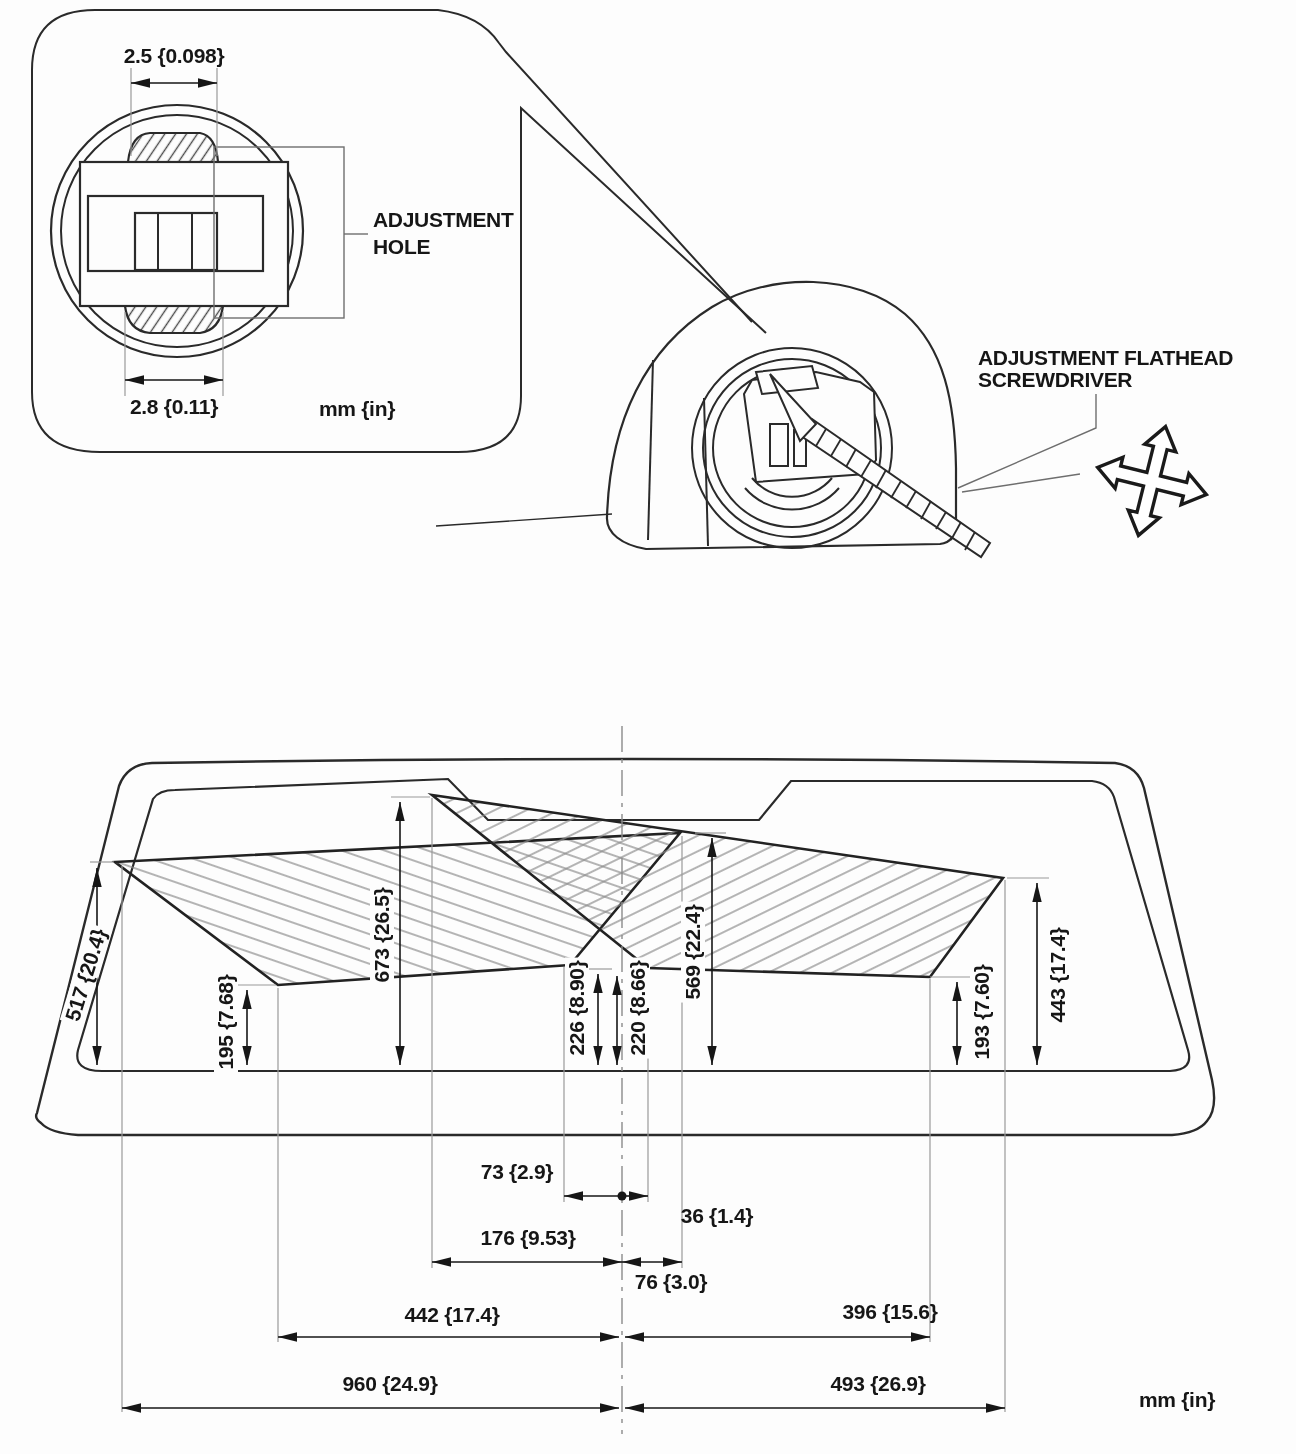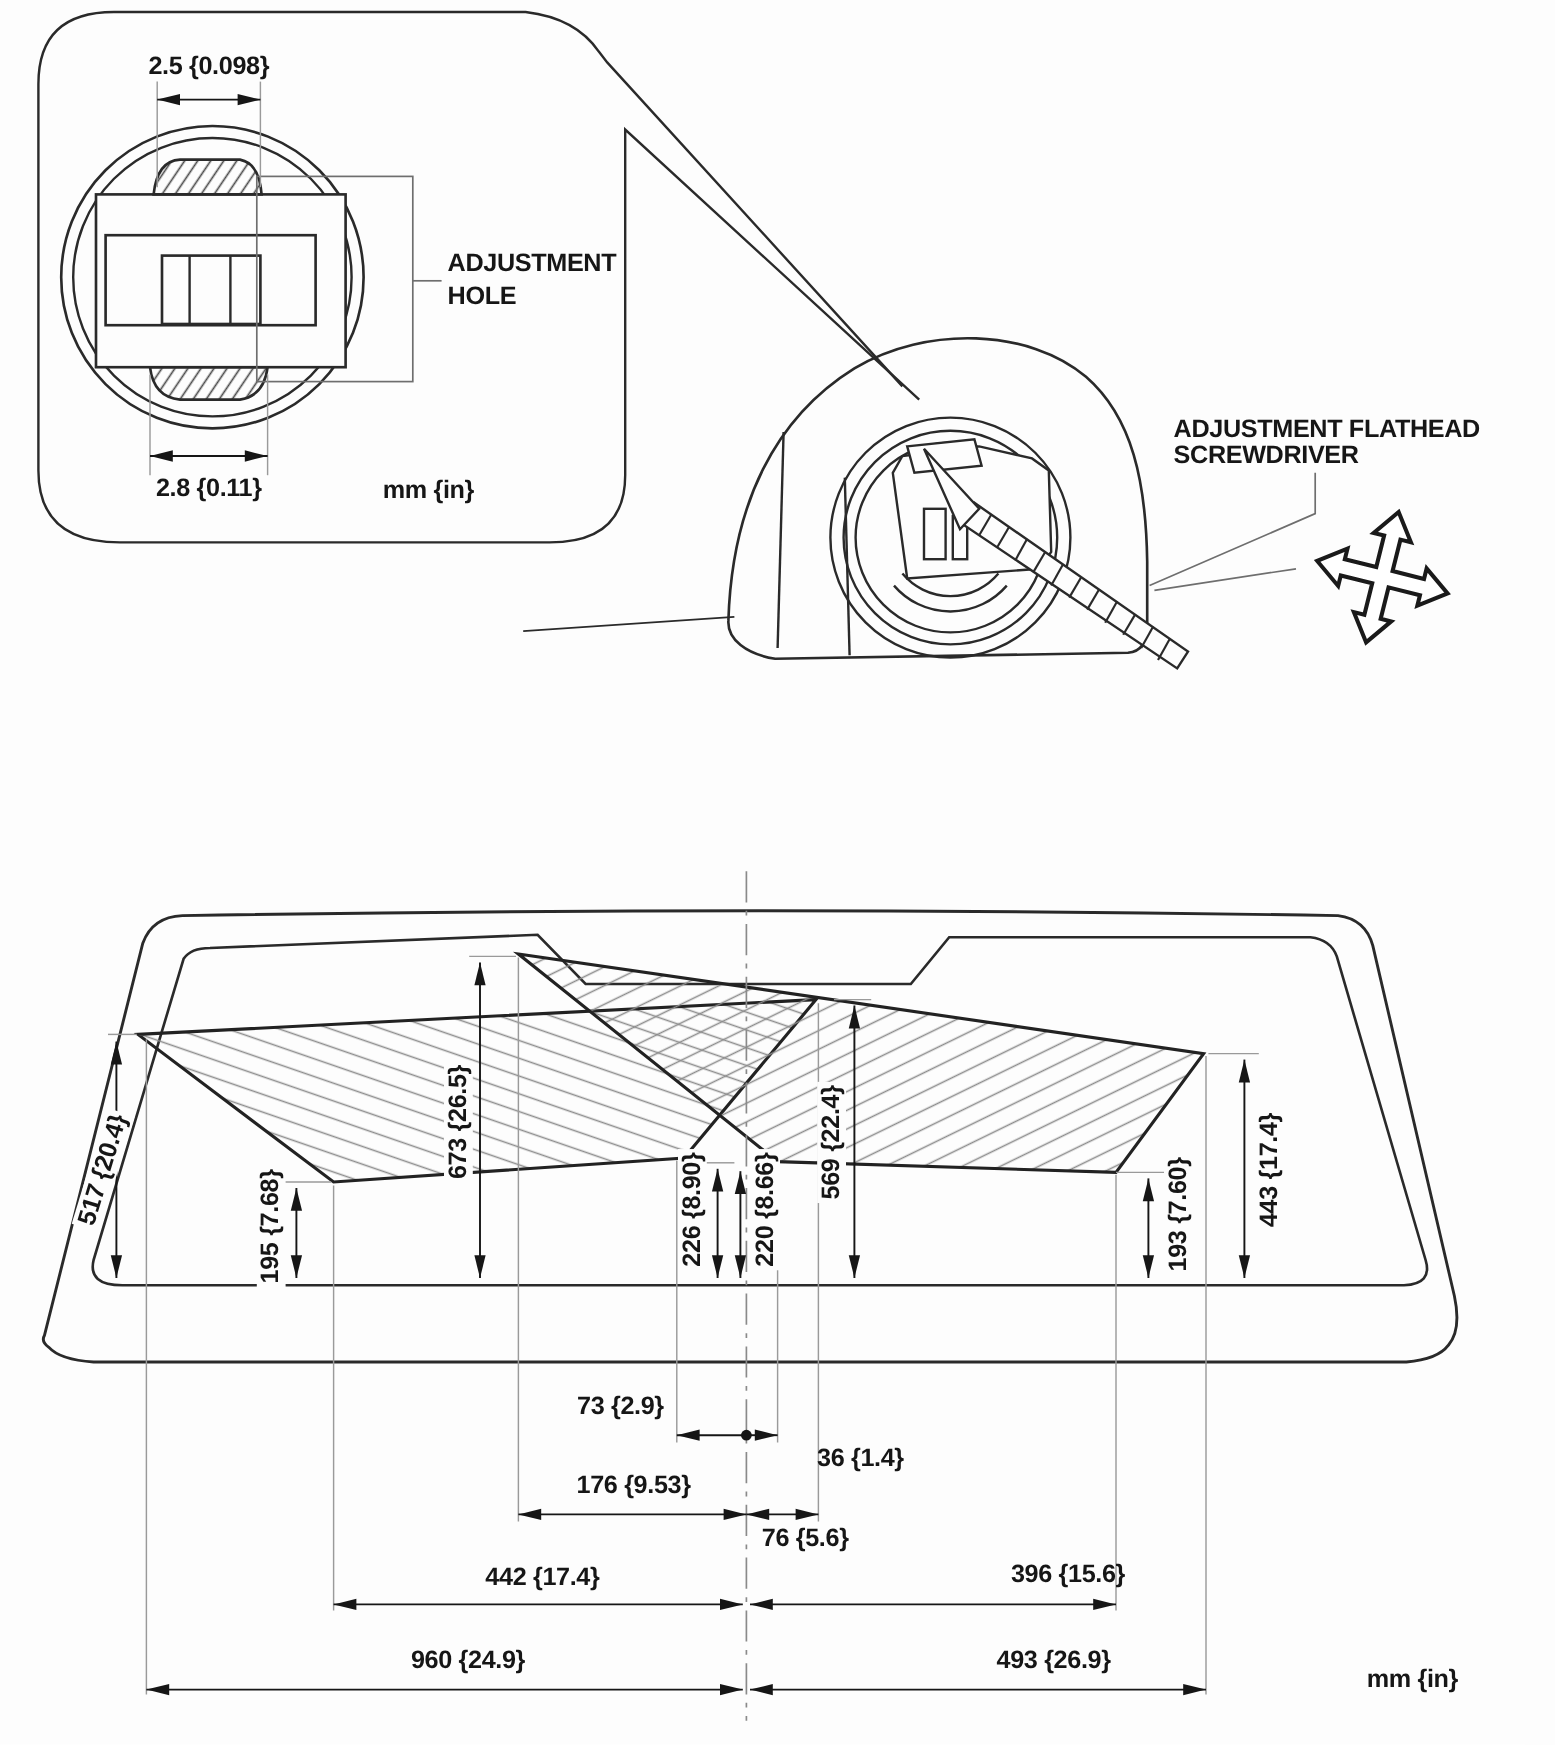--- a/index.html
+++ b/index.html
@@ -161,19 +161,19 @@
 <div class="lbl bg rot90" style="left:382px;top:935px;">673 {26.5}</div>
 <div class="lbl bg rot90" style="left:577px;top:1008px;">226 {8.90}</div>
 <div class="lbl bg rot90" style="left:638px;top:1008px;">220 {8.66}</div>
 <div class="lbl bg rot90" style="left:693px;top:952px;">569 {22.4}</div>
 <div class="lbl bg rot90" style="left:982px;top:1012px;">193 {7.60}</div>
 <div class="lbl bg rot90" style="left:1058px;top:975px;">443 {17.4}</div>
 
 <div class="lbl" style="left:517px;top:1172px;">73 {2.9}</div>
 <div class="lbl" style="left:673px;top:1216px;margin-left:44px;">36 {1.4}</div>
 <div class="lbl" style="left:528px;top:1238px;">176 {9.53}</div>
-<div class="lbl" style="left:671px;top:1282px;">76 {5.6}</div>
+<div class="lbl" style="left:671px;top:1282px;">76 {3.0}</div>
 <div class="lbl" style="left:452px;top:1315px;">442 {17.4}</div>
 <div class="lbl" style="left:890px;top:1312px;">396 {15.6}</div>
 <div class="lbl" style="left:390px;top:1384px;">960 {24.9}</div>
 <div class="lbl" style="left:878px;top:1384px;">493 {26.9}</div>
 <div class="lbl" style="left:1177px;top:1400px;">mm {in}</div>
 </div>
 
 </body></html>

